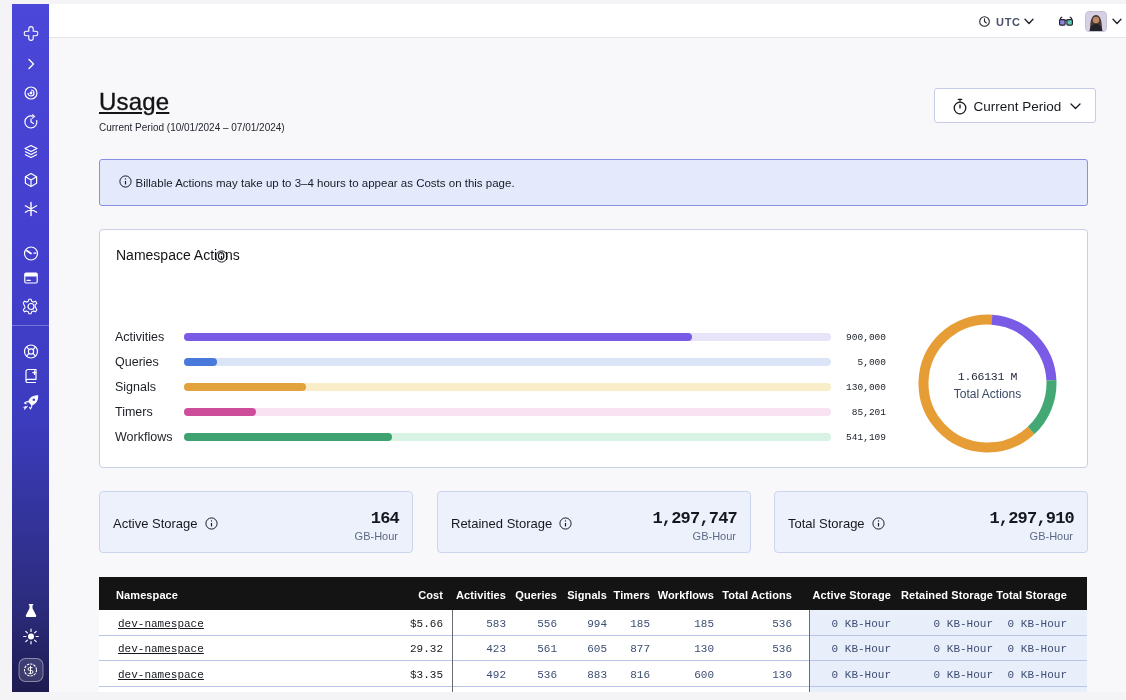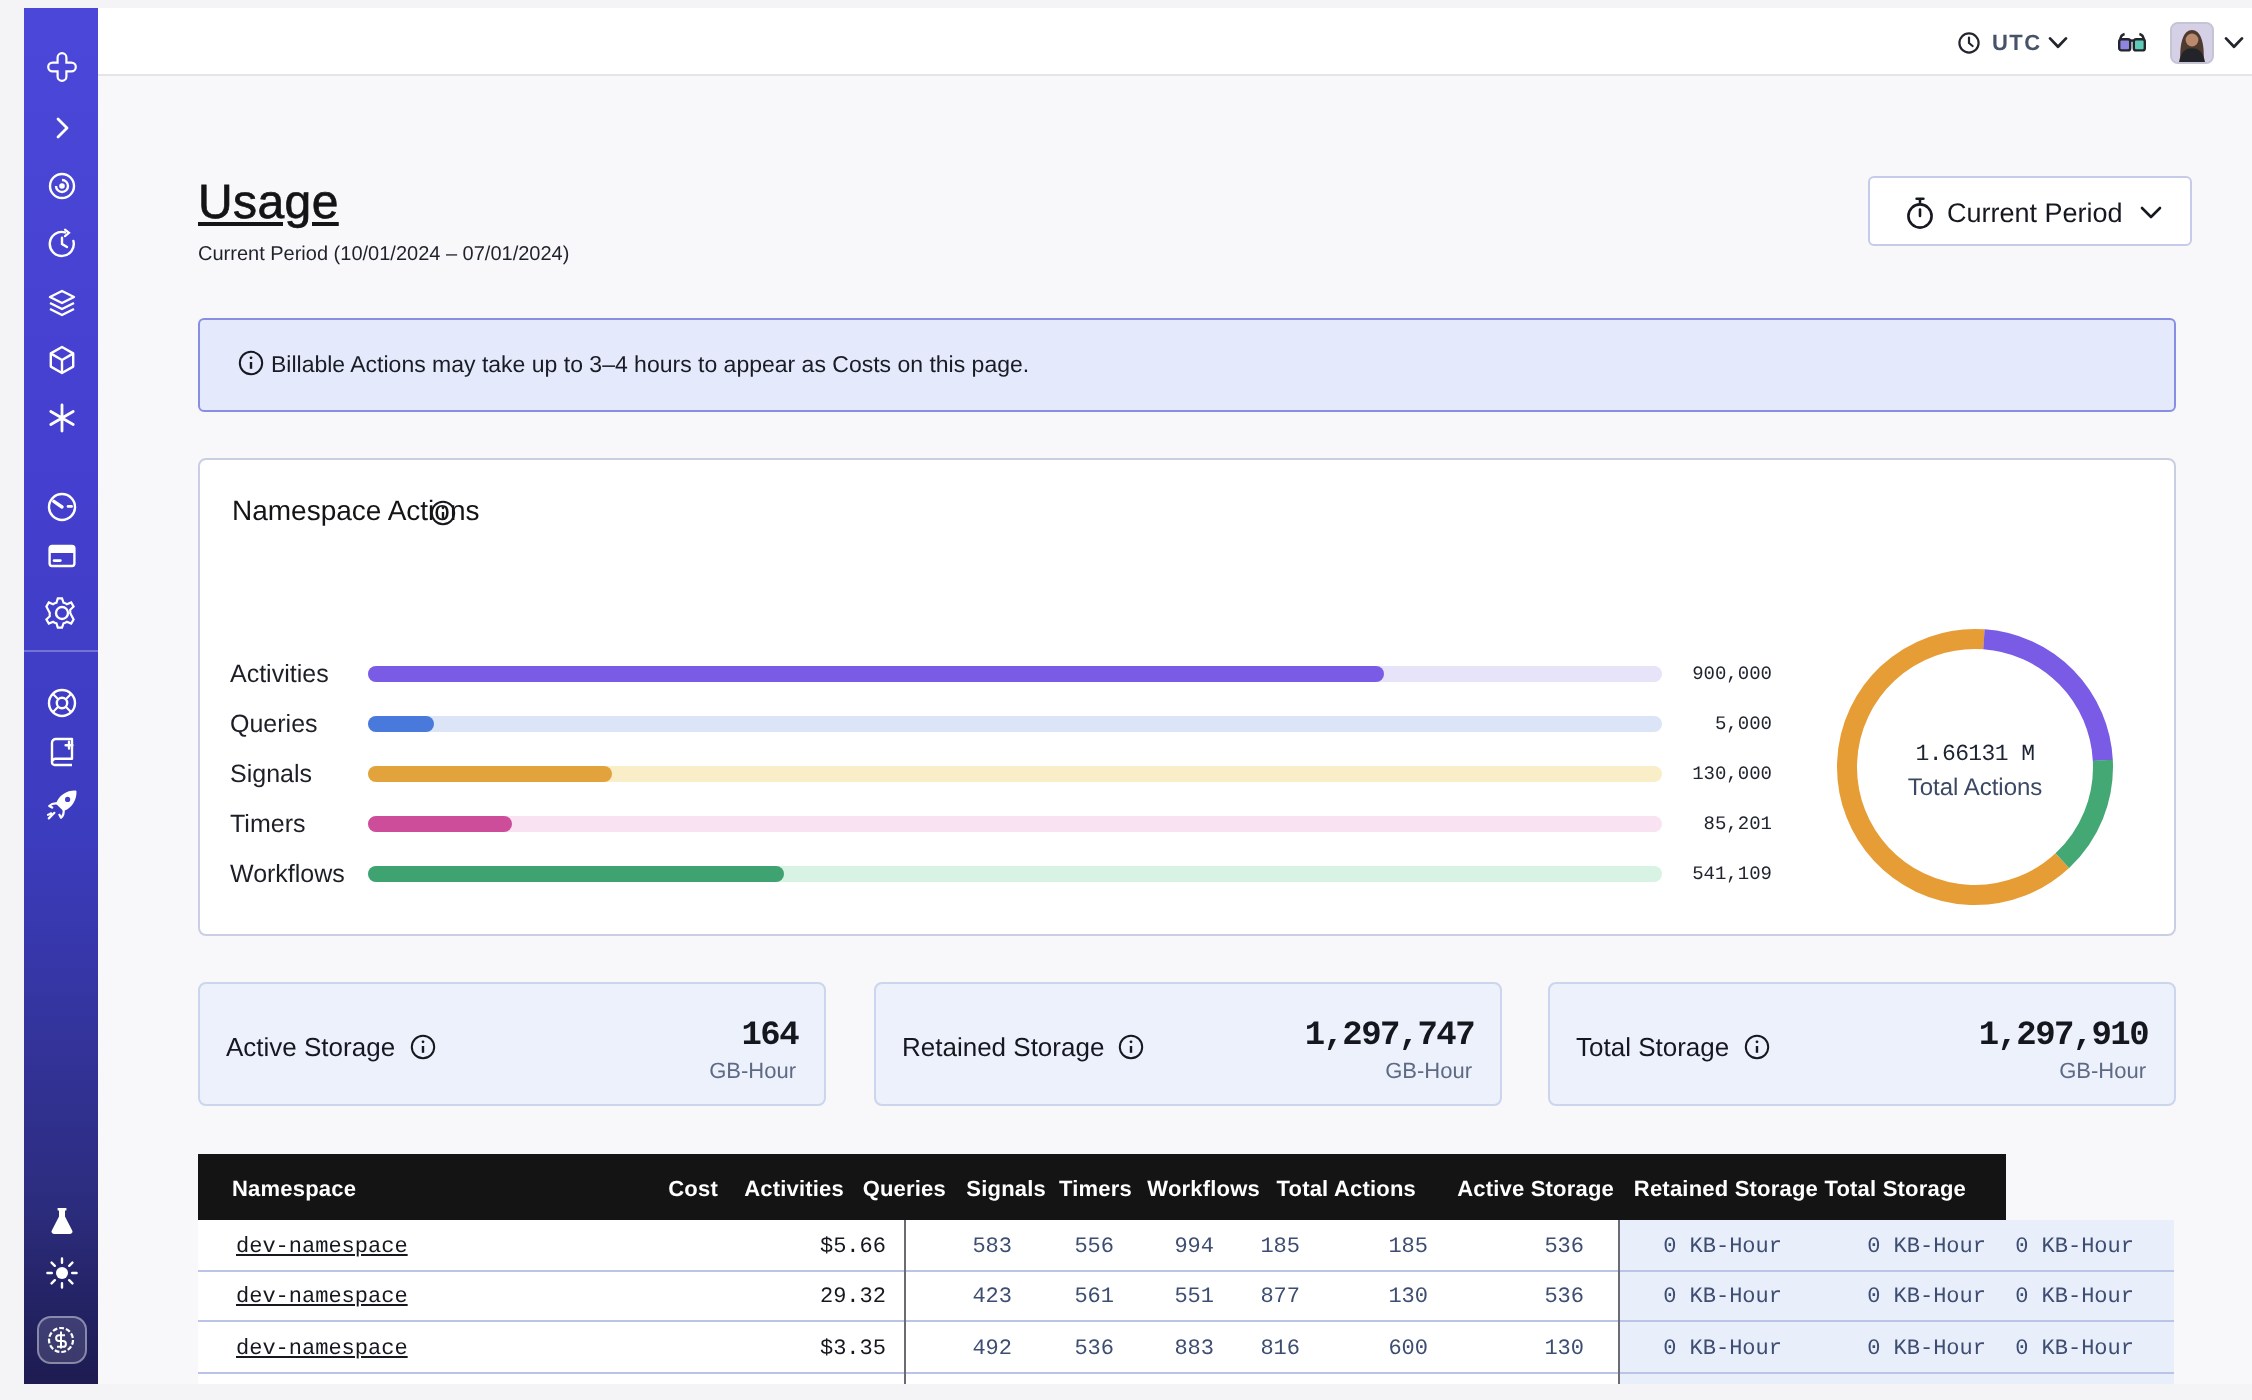--- a/index.html
+++ b/index.html
@@ -36,21 +36,21 @@
   .fill  { position:absolute; left:0; top:0; height:8px; border-radius:4px; }
   .bval  { position:absolute; font-family:"Liberation Mono",monospace; font-size:9.5px; color:#20242e; right:240px; transform:translateY(-50%); }
 
   .scard { top:491px; width:314px; height:62px; background:#edf1fc; border:1px solid #ccd5ee; border-radius:4px; position:absolute; }
   .scard .lab { position:absolute; left:13px; top:24px; font-size:13px; color:#16181f; display:flex; align-items:center; gap:7px; }
   .scard .num { position:absolute; right:13px; top:17px; font-family:"Liberation Mono",monospace; font-size:17px; letter-spacing:-0.8px; font-weight:bold; color:#15171e; }
   .scard .unit { position:absolute; right:14px; top:38px; font-size:11px; color:#5d6a84; }
 
   
   #tbl { left:99px; top:577px; width:988px; height:115px; }
-  #thead { position:absolute; left:0; top:0; width:904px; height:33px; background:#141414; color:#fff; }
+  #thead { position:absolute; left:0; top:0; width:988px; height:33px; background:#141414; color:#fff; }
   #thead span { position:absolute; font-size:11px; font-weight:bold; top:11.5px; letter-spacing:0.1px; }
   .trow { position:absolute; left:0; width:988px; height:25.5px; background:#fff; border-bottom:1px solid #b9c4e6; }
   .trow .stor-bg { position:absolute; left:710px; top:0; width:278px; height:100%; background:#e9eefb; }
   .trow span { position:absolute; top:calc(50% + 1.5px); transform:translateY(-50%); font-family:"Liberation Mono",monospace; font-size:11px; color:#16181f; }
   .trow .num { color:#3d4e72; }
   .vline1 { position:absolute; left:353px; top:33px; width:1px; height:82px; background:#6b6b74; }
   .vline2 { position:absolute; left:710px; top:33px; width:1px; height:82px; background:#6b6b74; }
   .ns { text-decoration:underline;text-align:right; }
 </style>
 </head>
@@ -293,21 +293,21 @@
     <span class="num" style="right:196px">0 KB-Hour</span>
     <span class="num" style="right:94px">0 KB-Hour</span>
     <span class="num" style="right:20px">0 KB-Hour</span>
   </div>
   <div class="trow" style="top:58.5px">
     <div class="stor-bg"></div>
     <span class="ns" style="left:19px">dev-namespace</span>
     <span style="right:644px">29.32</span>
     <span class="num" style="right:581px">423</span>
     <span class="num" style="right:530px">561</span>
-    <span class="num" style="right:480px">551</span>
+    <span class="num" style="right:480px">605</span>
     <span class="num" style="right:437px">877</span>
     <span class="num" style="right:373px">130</span>
     <span class="num" style="right:295px">536</span>
     <span class="num" style="right:196px">0 KB-Hour</span>
     <span class="num" style="right:94px">0 KB-Hour</span>
     <span class="num" style="right:20px">0 KB-Hour</span>
   </div>
   <div class="trow" style="top:84px">
     <div class="stor-bg"></div>
     <span class="ns" style="left:19px">dev-namespace</span>

